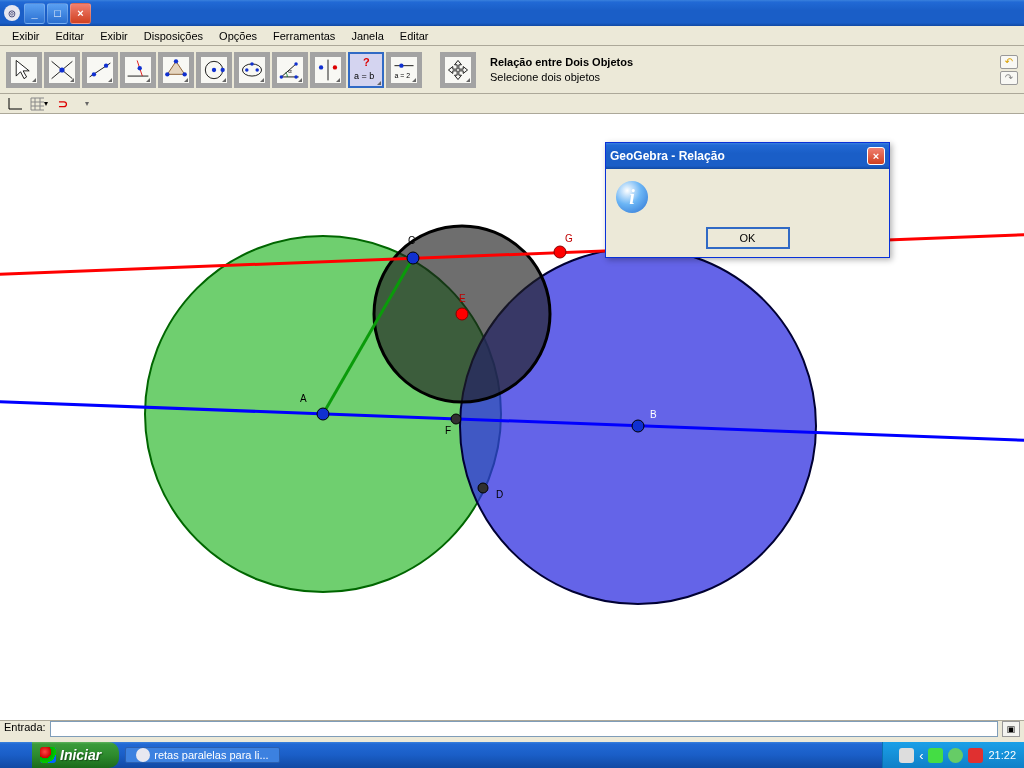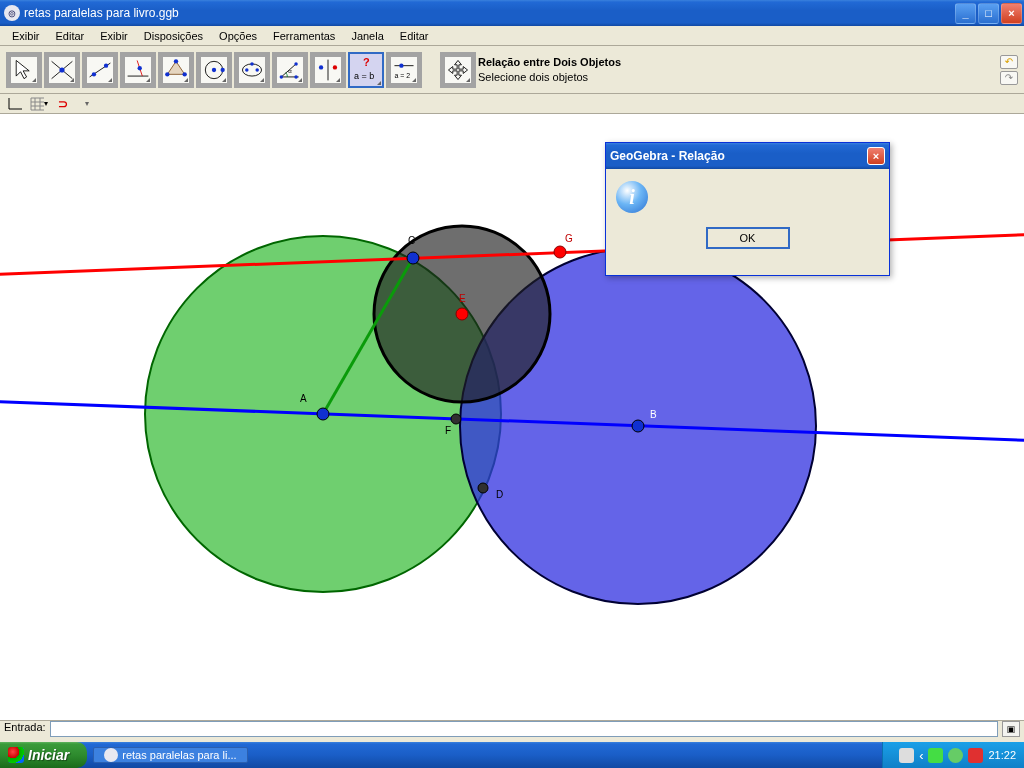--- a/index.html
+++ b/index.html
@@ -17,21 +17,21 @@
 
 .menubar { height:20px; background:#ece9d8; border-bottom:1px solid #aca899; display:flex; align-items:center; padding:0 4px; font-size:11px; }
 .menubar .menu { padding:2px 8px; cursor:default; }
 
 
 .toolbar { height:48px; background:#ece9d8; border-bottom:1px solid #aca899; display:flex; align-items:center; padding:4px 6px; gap:2px; }
 .toolbtn { width:36px; height:36px; border:5px solid #a3a3a3; background:#f8f8f4; display:flex; align-items:center; justify-content:center; position:relative; }
 .toolbtn .tri { position:absolute; right:1px; bottom:1px; width:0; height:0; border-left:4px solid transparent; border-bottom:4px solid #666; }
 .toolbtn svg { width:30px; height:30px; }
 .toolbtn.sel { background:#d4d4f0; border:2px solid #316ac5; }
-.tooldesc { font-size:11px; line-height:1.3; }
+.tooldesc { margin-left:12px; font-size:11px; line-height:1.3; }
 .tooldesc .t1 { font-weight:bold; }
 .toolbar-right { margin-left:auto; display:flex; flex-direction:column; gap:2px; }
 .rarrow { width:18px; height:14px; background:#f8f8f4; border:1px solid #999; border-radius:2px; font-size:10px; text-align:center; line-height:12px;}
 
 
 .secbar { height:20px; background:#ece9d8; border-bottom:1px solid #aca899; display:flex; align-items:center; padding:0 6px; gap:6px; font-size:12px; }
 .secbtn { width:18px; height:16px; display:flex; align-items:center; justify-content:center; }
 
 
 .canvas { position:absolute; left:0; top:114px; right:0; bottom:44px; background:#fff; overflow:hidden; }
@@ -39,43 +39,42 @@
 .ptlabel { font:10px Arial; }
 
 
 .dialog { position:absolute; left:605px; top:142px; width:285px; background:#ece9d8; border:1px solid #0831d9; box-shadow:2px 2px 6px rgba(0,0,0,.3); }
 .dialog .dtitle { height:26px; background:linear-gradient(to bottom,#3a81dd 0%,#2169d5 8%,#1a5ec7 40%,#1a5ec7 88%,#1149a3 100%); color:#fff; font-size:12px; font-weight:bold; display:flex; align-items:center; padding:0 4px;justify-content:flex-end; }
 .dialog .dtitle span { flex:1; }
 .dialog .dclose { width:18px; height:18px; background:linear-gradient(to bottom,#f08070,#d04020); border:1px solid #fff; border-radius:3px; color:#fff; display:flex; align-items:center; justify-content:center; font-size:11px; font-weight:bold; }
 .dialog .dbody { padding:12px 10px 14px 10px; display:flex; gap:10px; align-items:flex-start; font-size:11px; }
 .dialog .dicon { width:32px; height:32px; border-radius:50%; background:radial-gradient(circle at 35% 30%,#fff,#6bb5f5 45%,#2a6fd0); color:#fff; display:flex; align-items:center; justify-content:center; font-size:20px; font-weight:bold; font-family:Georgia,serif; font-style:italic; flex-shrink:0; }
 .dialog .dtext { line-height:1.4; }
-.dialog .dbtns { text-align:center; padding-bottom:26px; }
+.dialog .dbtns { text-align:center; padding-bottom:8px; }
 .dialog .dbtn { width:84px; height:22px; border:2px solid #316ac5; background:#ece9d8; font-size:11px; }
 
 
 .inputbar { position:absolute; left:0; bottom:26px; right:0; height:22px; background:#ece9d8; border-top:1px solid #aca899; display:flex; padding:0 4px; font-size:11px; gap:4px; }
 .inputbar input { flex:1; height:16px; border:1px solid #7f9db9; padding:0 2px; font-size:11px; }
 .inputbar .ibtn { width:18px; height:16px; border:1px solid #999; background:#f4f4f0; font-size:9px; display:flex; align-items:center; justify-content:center; }
 
 
-.taskbar { position:absolute; left:0; bottom:0; right:0; height:26px; background:linear-gradient(to bottom,#3a81dd 0%,#2169d5 8%,#1a5ec7 50%,#1149a3 100%); display:flex; align-items:center; }
+.taskbar { position:absolute; left:0; bottom:0; right:0; height:26px; background:linear-gradient(to bottom,#3a81dd 0%,#2169d5 8%,#1a5ec7 50%,#1149a3 100%); display:flex; align-items:center;padding-left:32px; }
 .startbtn { height:26px; padding:0 18px 0 8px; background:linear-gradient(to bottom,#5fb35f 0%,#3a9b3a 8%,#2e8b2e 50%,#1a6b1a 100%); color:#fff; font-weight:bold; font-size:14px; font-style:italic; display:flex; align-items:center; gap:4px; border-radius:0 10px 10px 0; text-shadow:1px 1px 1px #0006; }
 .startbtn::before { content:""; width:16px; height:16px; background:radial-gradient(circle at 30% 30%,#f44,#c00 40%,#0a0 41%,#0c0 70%,#06f 71%); border-radius:3px; }
 .taskbtn { height:16px; margin-left:6px; padding:0 10px; background:#3c81e0; border:1px solid #2a5fb0; border-radius:2px; color:#fff; font-size:11px; display:flex; align-items:center; gap:4px; max-width:170px; overflow:hidden; white-space:nowrap; }
 .taskbtn::before { content:""; width:14px; height:14px; background:#e8e8f0; border-radius:50%; flex-shrink:0; }
 .tray { margin-left:auto; height:26px; background:linear-gradient(to bottom,#1aa0e8 0%,#1590d8 50%,#0f80c8 100%); display:flex; align-items:center; padding:0 8px 0 16px; gap:5px; color:#fff; font-size:11px; border-left:1px solid #0a70b0; }
 .tray .ticon { width:15px; height:15px; border-radius:3px; }
 </style>
 </head>
 <body>
 
 <div class="titlebar">
   <div class="icon">⊚</div>
-  <div class="title">retas paralelas para livro.ggb</div>
   <div class="winbtns">
     <div class="winbtn min">_</div>
     <div class="winbtn max">□</div>
     <div class="winbtn close">×</div>
   </div>
 </div>
 
 <div class="menubar">
   <div class="menu">Exibir</div>
   <div class="menu">Editar</div>

